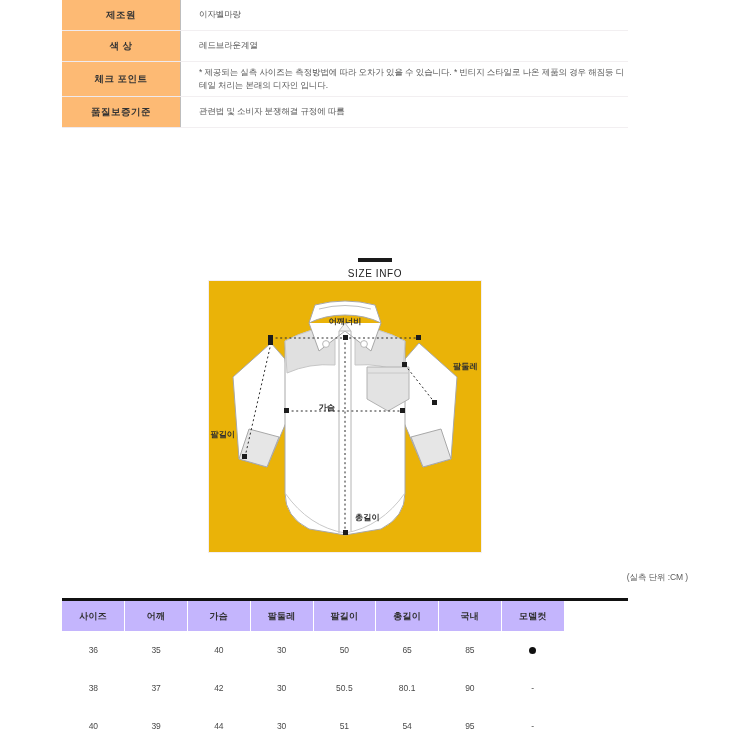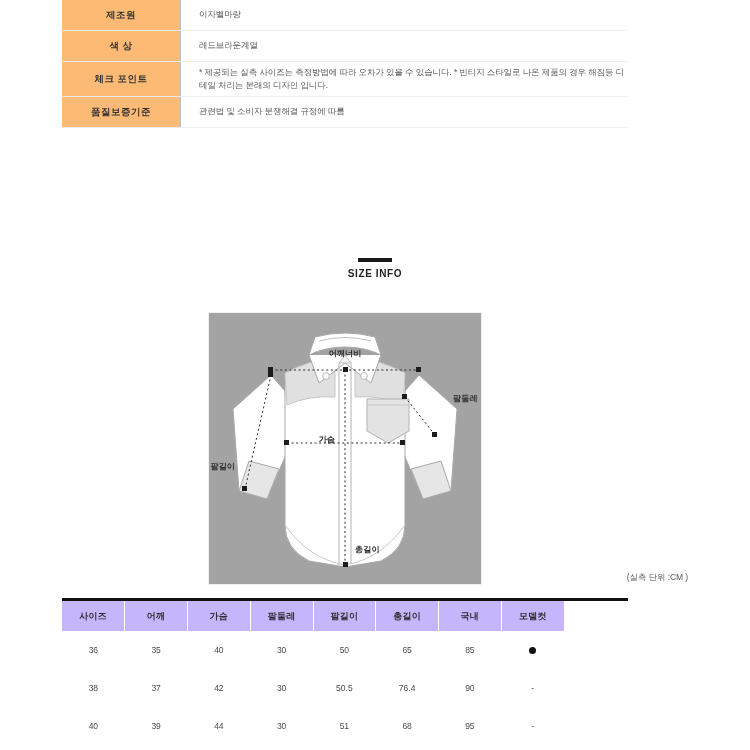--- a/index.html
+++ b/index.html
@@ -61,34 +61,34 @@
     text-align: center;
   }
   .size-info-bar {
     width: 34px;
     height: 4px;
     background: #1a1a1a;
     margin: 0 auto 6px auto;
   }
   .size-info-title {
     font-size: 10px;
-    font-weight: bold;
+    font-weight: normal;
     letter-spacing: 0.6px;
     color: #222222;
   }
 
   
   .diagram-box {
     position: absolute;
     left: 208px;
-    top: 312px;
+    top: 280px;
     width: 274px;
     height: 273px;
     border: 1px solid #f3eef2;
-    background: #a3a3a3;
+    background: #eab308;
     box-sizing: border-box;
   }
   .diagram-box svg { display: block; }
 
   .dim-label {
     font-family: "Liberation Sans", "DejaVu Sans", sans-serif;
     font-size: 8.2px;
     font-weight: bold;
     fill: #2e2e2e;
   }
@@ -276,29 +276,29 @@
         <td>65</td>
         <td>85</td>
         <td><span class="dot"></span></td>
       </tr>
       <tr>
         <td>38</td>
         <td>37</td>
         <td>42</td>
         <td>30</td>
         <td>50.5</td>
-        <td>76.4</td>
+        <td>80.1</td>
         <td>90</td>
         <td>-</td>
       </tr>
       <tr>
         <td>40</td>
         <td>39</td>
         <td>44</td>
         <td>30</td>
         <td>51</td>
-        <td>68</td>
+        <td>54</td>
         <td>95</td>
         <td>-</td>
       </tr>
     </tbody>
   </table>
 </div>
 
 </body></html>

